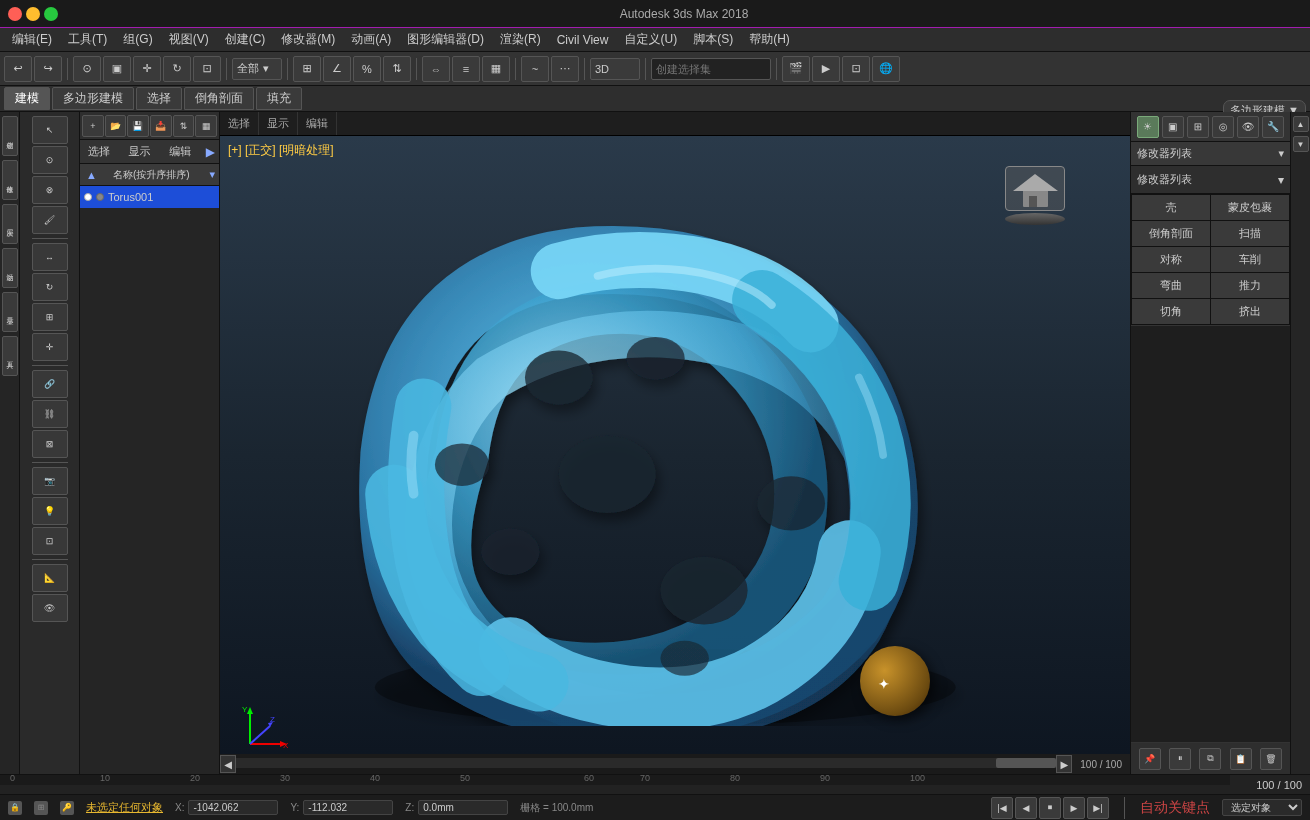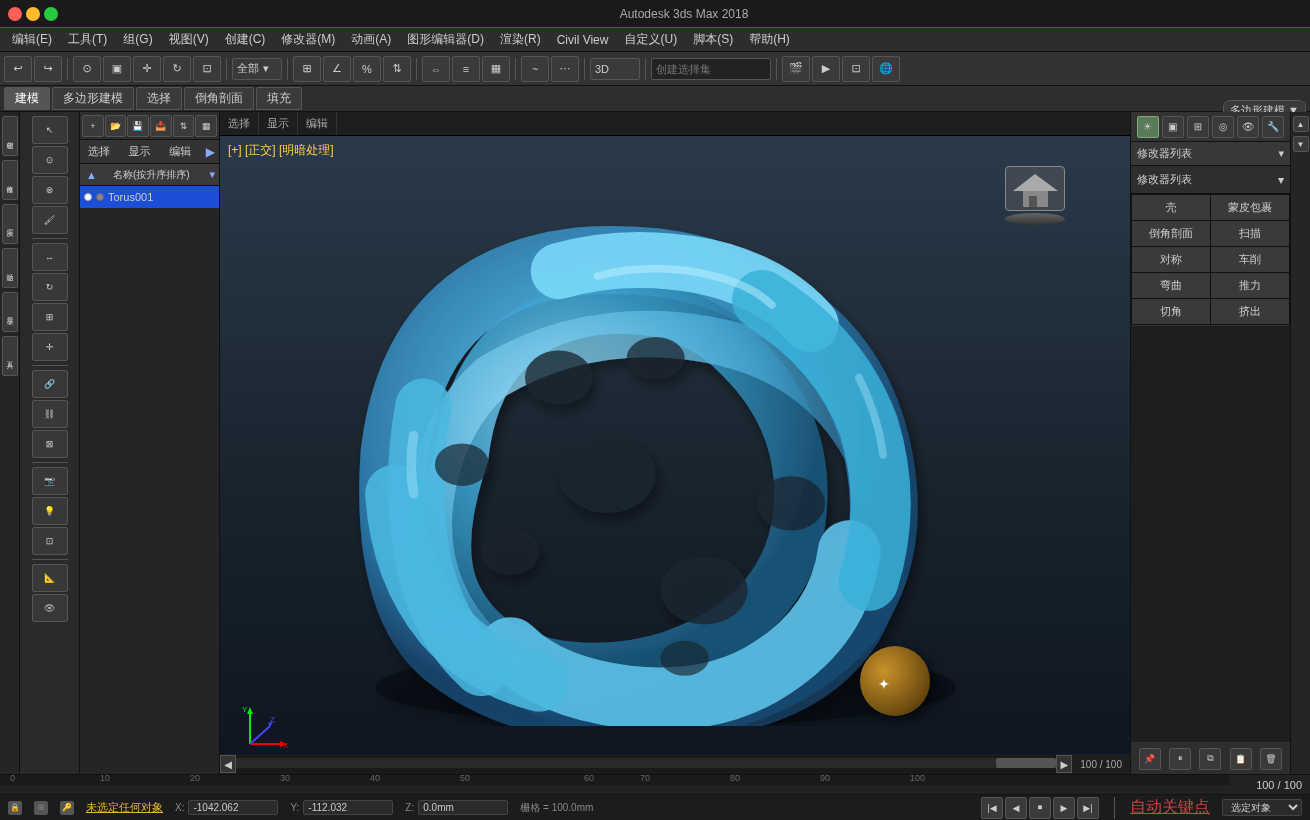--- a/index.html
+++ b/index.html
@@ -986,19 +986,19 @@
     <div style="flex:1;"></div>
 
     <div style="display:flex;align-items:center;gap:2px;">
       <div class="mod-ctrl-btn">|◀</div>
       <div class="mod-ctrl-btn">◀</div>
       <div class="mod-ctrl-btn">⏹</div>
       <div class="mod-ctrl-btn">▶</div>
       <div class="mod-ctrl-btn">▶|</div>
     </div>
     <div class="tb-separator"></div>
-    <span style="color:#cc4444;font-size:16px;text-decoration:underline;">自动关键点</span>
+    <span style="color:#cc4444;font-size:14px;">自动关键点</span>
     <select class="status-dropdown">
       <option>选定对象</option>
     </select>
   </div>
 
 </div>
 
 </body></html>

